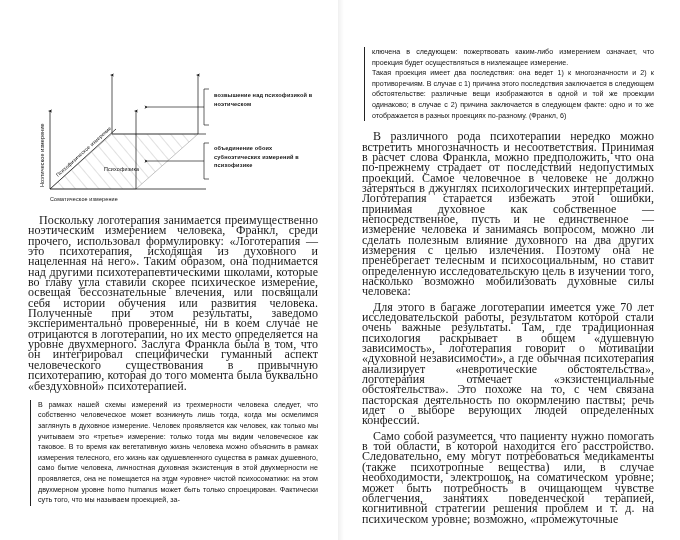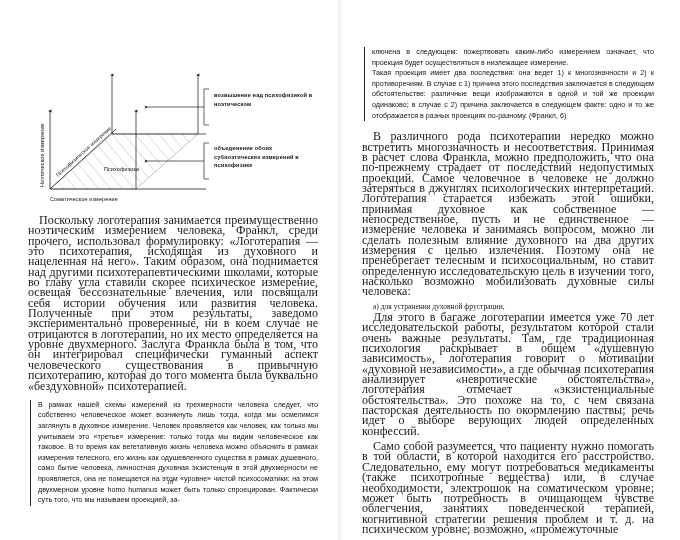--- a/index.html
+++ b/index.html
@@ -195,21 +195,20 @@
 
   <div class="page page-right">
 
     <div class="quote-box top-continued">
       <p class="quote-p">ключена в следующем: пожертвовать каким-либо измерением означает, что проекция будет осуществляться в низлежащее измерение.</p>
       <p class="quote-p">Такая проекция имеет два последствия: она ведет 1) к многозначности и 2) к противоречиям. В случае с 1) причина этого последствия заключается в следующем обстоятельстве: различные вещи изображаются в одной и той же проекции одинаково; в случае с 2) причина заключается в следующем факте: одно и то же отображается в разных проекциях по-разному. (Франкл, 6)</p>
     </div>
 
     <p class="body-serif" style="margin-top:10px;">В различного рода психотерапии нередко можно встретить многозначность и несоответствия. Принимая в расчет слова Франкла, можно предположить, что она по-прежнему страдает от последствий недопустимых проекций. Самое человечное в человеке не должно затеряться в джунглях психологических интерпретаций. Логотерапия старается избежать этой ошибки, принимая духовное как собственное — непосредственное, пусть и не единственное — измерение человека и занимаясь вопросом, можно ли сделать полезным влияние духовного на два других измерения с целью излечения. Поэтому она не пренебрегает телесным и психосоциальным, но ставит определенную исследовательскую цель в изучении того, насколько возможно мобилизовать духовные силы человека:</p>
 
-    <p class="list-item">а) для устранения духовной фрустрации,</p>
 
     <p class="body-serif">Для этого в багаже логотерапии имеется уже 70 лет исследовательской работы, результатом которой стали очень важные результаты. Там, где традиционная психология раскрывает в общем «душевную зависимость», логотерапия говорит о мотивации «духовной независимости», а где обычная психотерапия анализирует «невротические обстоятельства», логотерапия отмечает «экзистенциальные обстоятельства». Это похоже на то, с чем связана пасторская деятельность по окормлению паствы; речь идет о выборе верующих людей определенных конфессий.</p>
 
     <p class="body-serif">Само собой разумеется, что пациенту нужно помогать в той области, в которой находится его расстройство. Следовательно, ему могут потребоваться медикаменты (также психотропные вещества) или, в случае необходимости, электрошок на соматическом уровне; может быть потребность в очищающем чувстве облегчения, занятиях поведенческой терапией, когнитивной стратегии решения проблем и т. д. на психическом уровне; возможно, «промежуточные</p>
 
     <div class="folio">19</div>
   </div>
 
   <div class="gutter-shadow"></div>
 </div>

